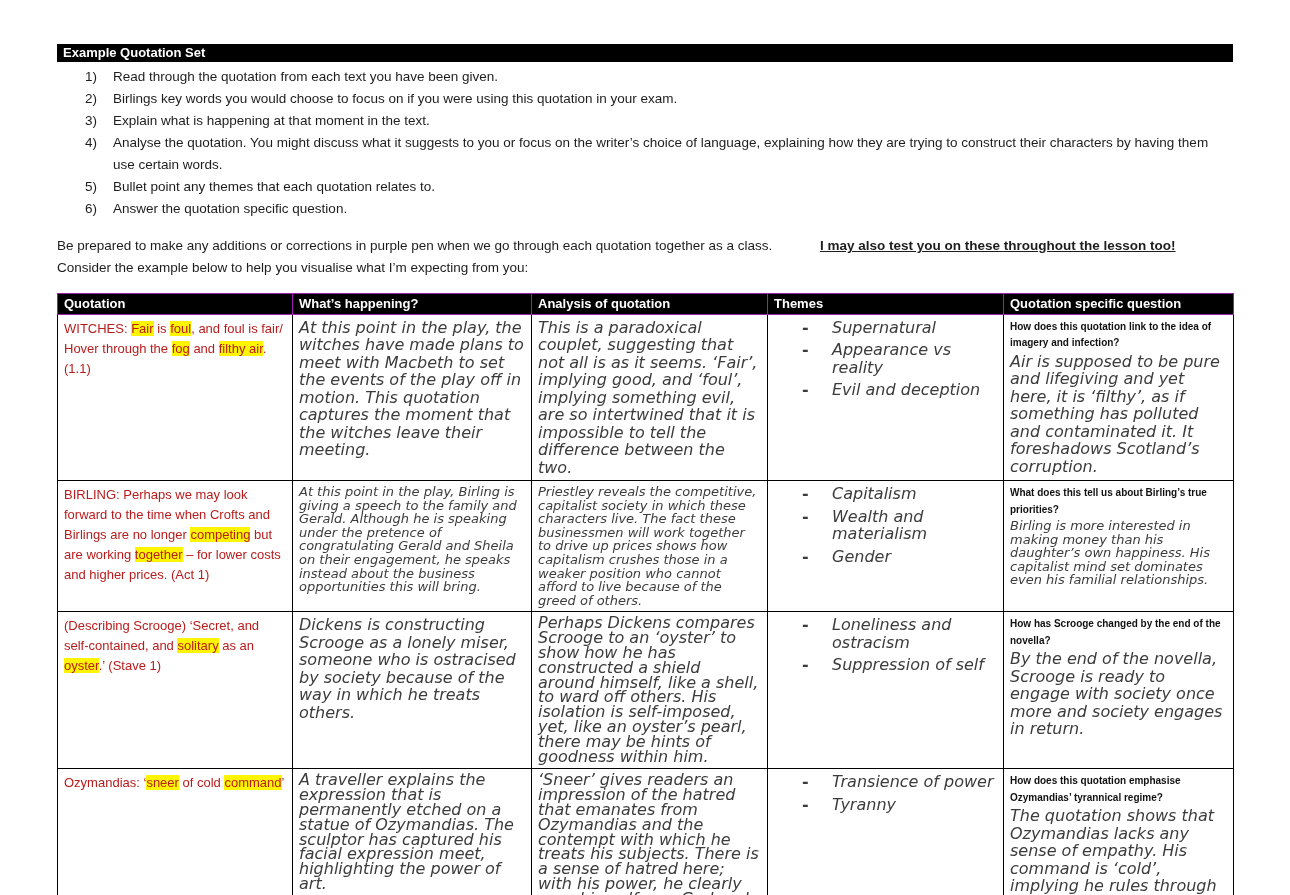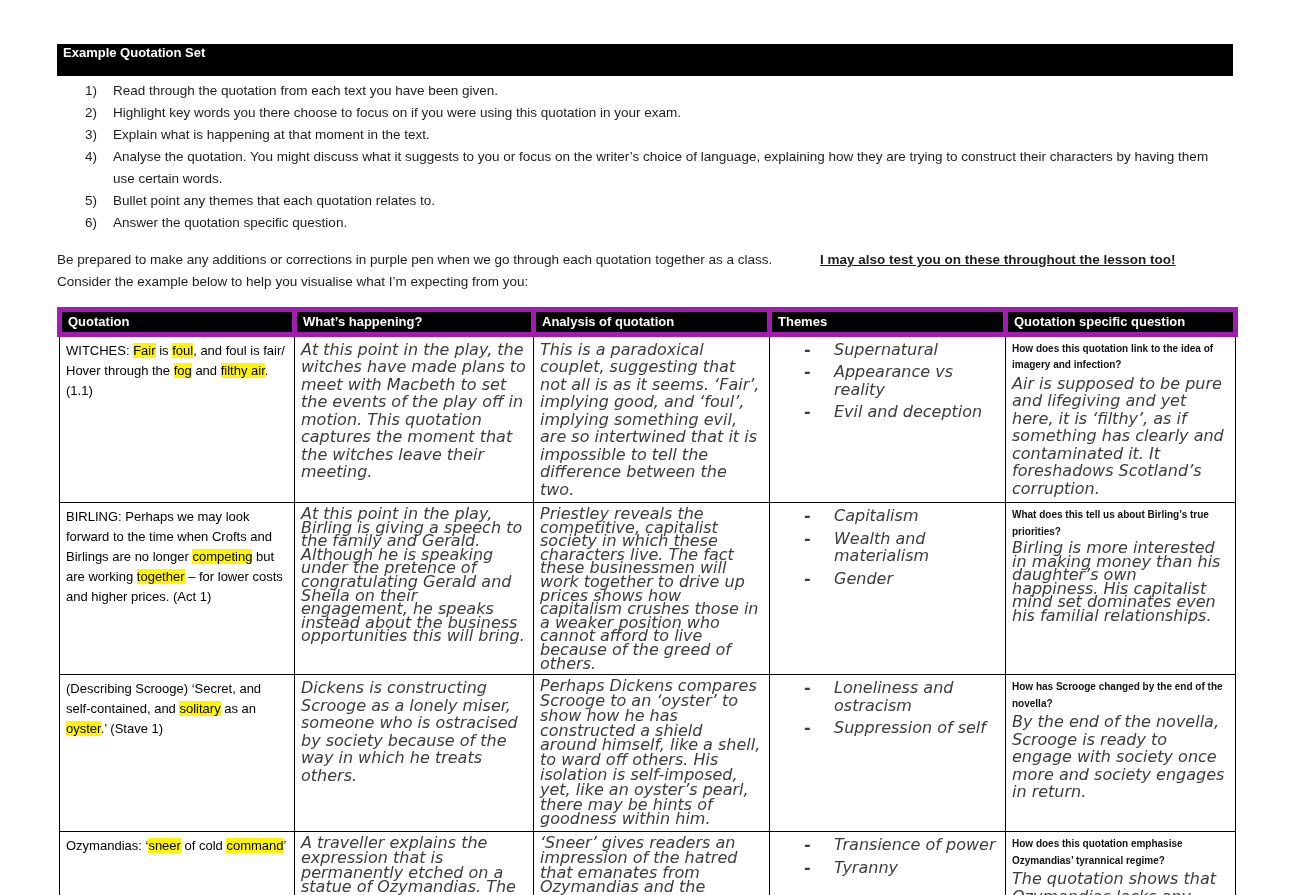--- a/index.html
+++ b/index.html
@@ -1,34 +1,34 @@
 <!DOCTYPE html>
 <html style="--hl: #fff500; --hdr-bg: #000000; --hdr-tx: #ffffff; --hw: #3c3c3c;"><head>
 <meta charset="utf-8">
 <style>
   html,body{margin:0;padding:0;background:#ffffff;}
   body{width:1290px;height:895px;font-family:"Liberation Sans",sans-serif;color:#1d1d1d;overflow:hidden;}
   .page{padding:44px 57px 0 57px;width:1176px;}
-  .title-bar{background:var(--hdr-bg,#000);color:var(--hdr-tx,#fff);font-weight:bold;font-size:13px;line-height:18px;height:32px;padding:0 6px;box-sizing:border-box;}
+  .title-bar{background:var(--hdr-bg,#000);color:var(--hdr-tx,#fff);font-weight:bold;font-size:13px;line-height:18px;height:18px;padding:0 6px;box-sizing:border-box;}
   .inst-list{margin-top:4px;}
   .inst-item{display:flex;font-size:13.5px;line-height:22px;}
   .inst-num{width:28px;padding-left:28px;flex:none;}
   .inst-text{flex:1;}
   .intro{margin-top:15px;font-size:13.5px;line-height:22px;}
   .bold-ul{font-weight:bold;text-decoration:underline;padding-left:44px;}
   table.quote-table{border-collapse:collapse;table-layout:fixed;width:1176px;margin-top:13px;}
-  .quote-table th{background:var(--hdr-bg,#000);color:var(--hdr-tx,#fff);text-align:left;font-size:13px;line-height:16px;padding:2px 6px;border:5px solid #a21caf;font-weight:bold;}
+  .quote-table th{background:var(--hdr-bg,#000);color:var(--hdr-tx,#fff);text-align:left;font-size:13px;line-height:16px;padding:2px 6px;border:1px solid #a21caf;font-weight:bold;}
   .quote-table td{border:1px solid #000;vertical-align:top;padding:4px 7px 4px 6px;box-sizing:border-box;}
   .r0 td{height:119px;} .r1 td{height:122px;margin-left:32px;} .r2 td{height:99px;} .r3 td{height:111px;}
-  .q-cell{font-size:13px;line-height:20px;color:#000000;}
+  .q-cell{font-size:13px;line-height:20px;color:#b91c1c;}
   .hl{background:var(--hl,#fff500);}
   .hw{font-family:"DejaVu Sans",sans-serif;font-style:italic;color:var(--hw,#3c3c3c);}
   .hw-lg{font-size:16px;line-height:17.5px;}
   .hw-md{font-size:16px;line-height:14.8px;}
-  .hw-sm{font-size:16px;line-height:13.6px;}
+  .hw-sm{font-size:13px;line-height:13.6px;}
   .themes-td{padding-top:6px;}
   .theme-row{display:flex;padding-left:28px;margin-bottom:5px;}
   .theme-dash{width:30px;flex:none;font-style:normal;font-weight:bold;}
   .q-text{font-weight:bold;font-size:10px;line-height:16.5px;color:#111;margin-bottom:1px;}
   .ext-wrap{display:flex;margin-top:20px;align-items:flex-start;}
   .ext-label{width:346px;flex:none;box-sizing:border-box;padding:17px 24px 0 6px;text-align:center;font-weight:bold;font-size:13px;line-height:20px;}
   .ext-box{flex:1;height:74px;border:1px solid #3a3a3a;box-sizing:border-box;background:#fff;}
 </style>
 </head>
 <body>
@@ -37,21 +37,21 @@
 
   <div class="title-bar">Example Quotation Set</div>
 
   <div class="inst-list">
       <div class="inst-item">
         <span class="inst-num">1)</span>
         <span class="inst-text">Read through the quotation from each text you have been given.</span>
       </div>
       <div class="inst-item">
         <span class="inst-num">2)</span>
-        <span class="inst-text">Highlight key words you there choose to focus on if you were using this quotation in your exam.</span>
+        <span class="inst-text">Birlings key words you would choose to focus on if you were using this quotation in your exam.</span>
       </div>
       <div class="inst-item">
         <span class="inst-num">3)</span>
         <span class="inst-text">Explain what is happening at that moment in the text.</span>
       </div>
       <div class="inst-item">
         <span class="inst-num">4)</span>
         <span class="inst-text">Analyse the quotation. You might discuss what it suggests to you or focus on the writer’s choice of language, explaining how they are trying to construct their characters by having them use certain words.</span>
       </div>
       <div class="inst-item">
@@ -97,21 +97,21 @@
               <span class="theme-dash">-</span>
               <span>Appearance vs reality</span>
             </div>
             <div class="theme-row hw hw-lg">
               <span class="theme-dash">-</span>
               <span>Evil and deception</span>
             </div>
           </td>
           <td>
             <div class="q-text">How does this quotation link to the idea of imagery and infection?</div>
-            <div class="hw hw-lg">Air is supposed to be pure and lifegiving and yet here, it is ‘filthy’, as if something has clearly and contaminated it. It foreshadows Scotland’s corruption.</div>
+            <div class="hw hw-lg">Air is supposed to be pure and lifegiving and yet here, it is ‘filthy’, as if something has polluted and contaminated it. It foreshadows Scotland’s corruption.</div>
           </td>
         </tr>
         <tr class="r1">
           <td class="q-cell"><span>BIRLING: Perhaps we may look forward to the time when Crofts and Birlings are no longer </span><span class="hl">competing</span><span> but are working </span><span class="hl">together</span><span> – for lower costs and higher prices. (Act 1)</span></td>
           <td class="hw hw-sm">At this point in the play, Birling is giving a speech to the family and Gerald. Although he is speaking under the pretence of congratulating Gerald and Sheila on their engagement, he speaks instead about the business opportunities this will bring.</td>
           <td class="hw hw-sm">Priestley reveals the competitive, capitalist society in which these characters live. The fact these businessmen will work together to drive up prices shows how capitalism crushes those in a weaker position who cannot afford to live because of the greed of others.</td>
           <td class="themes-td">
             <div class="theme-row hw hw-lg">
               <span class="theme-dash">-</span>
               <span>Capitalism</span>

